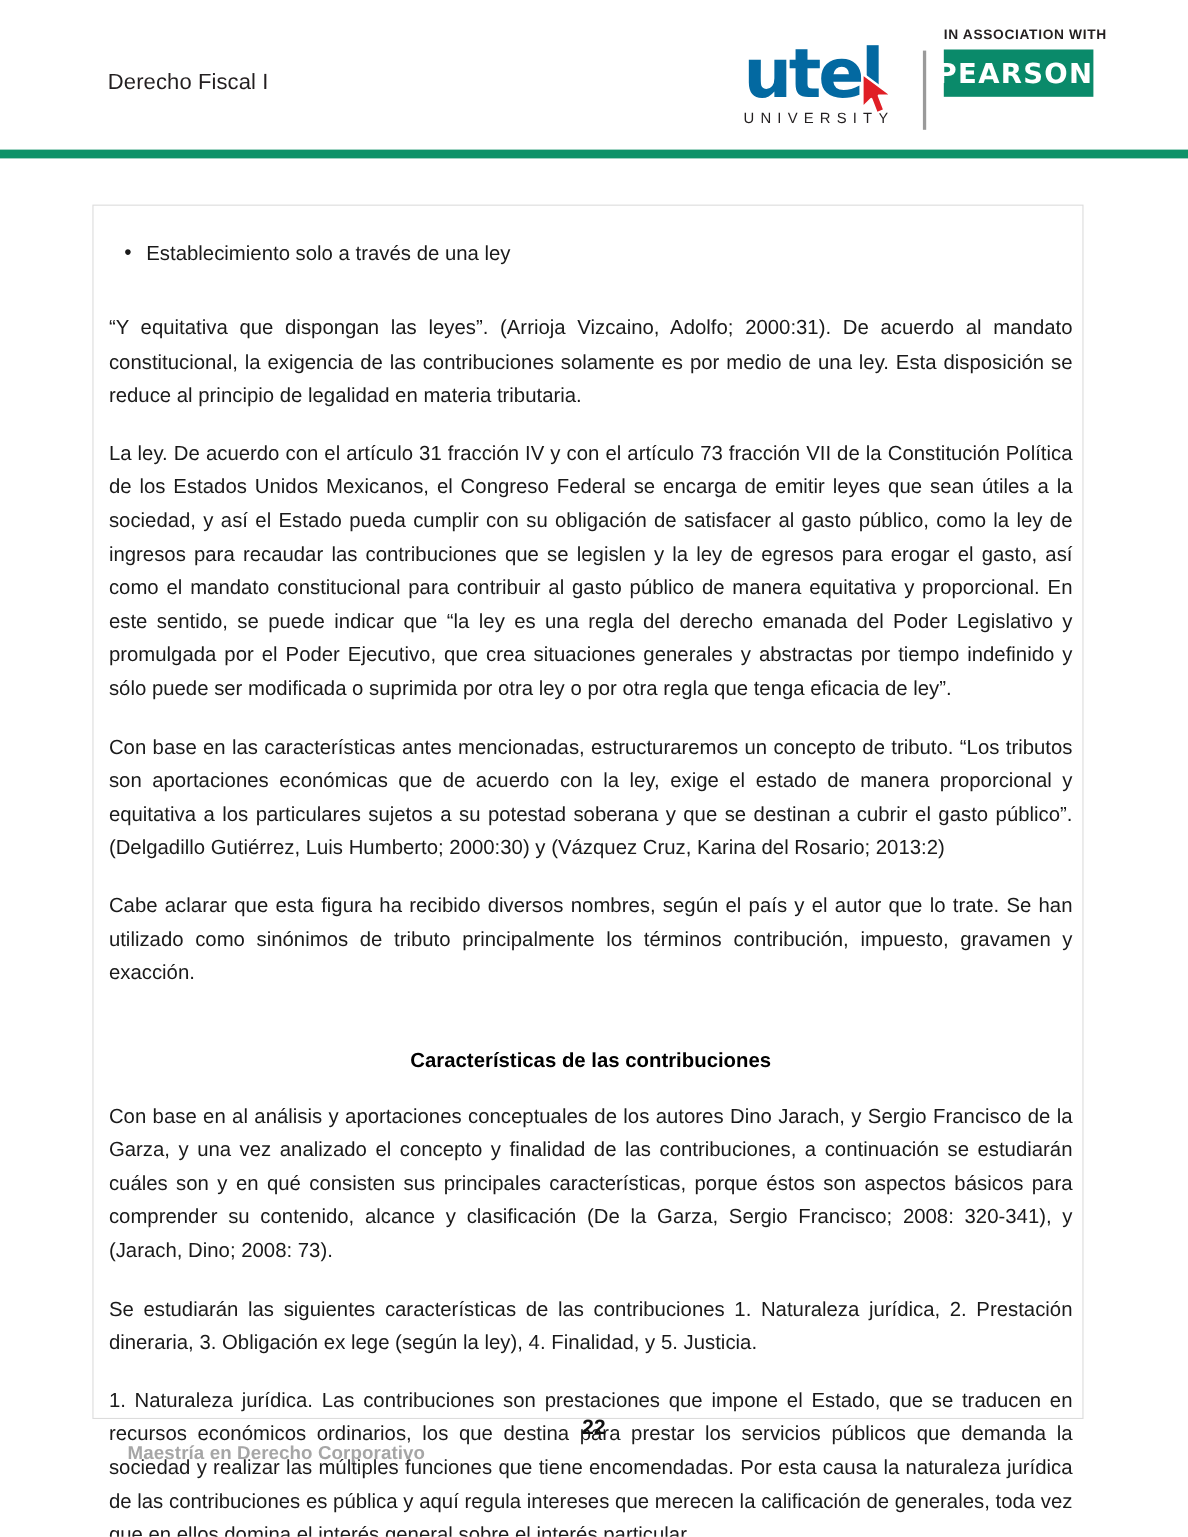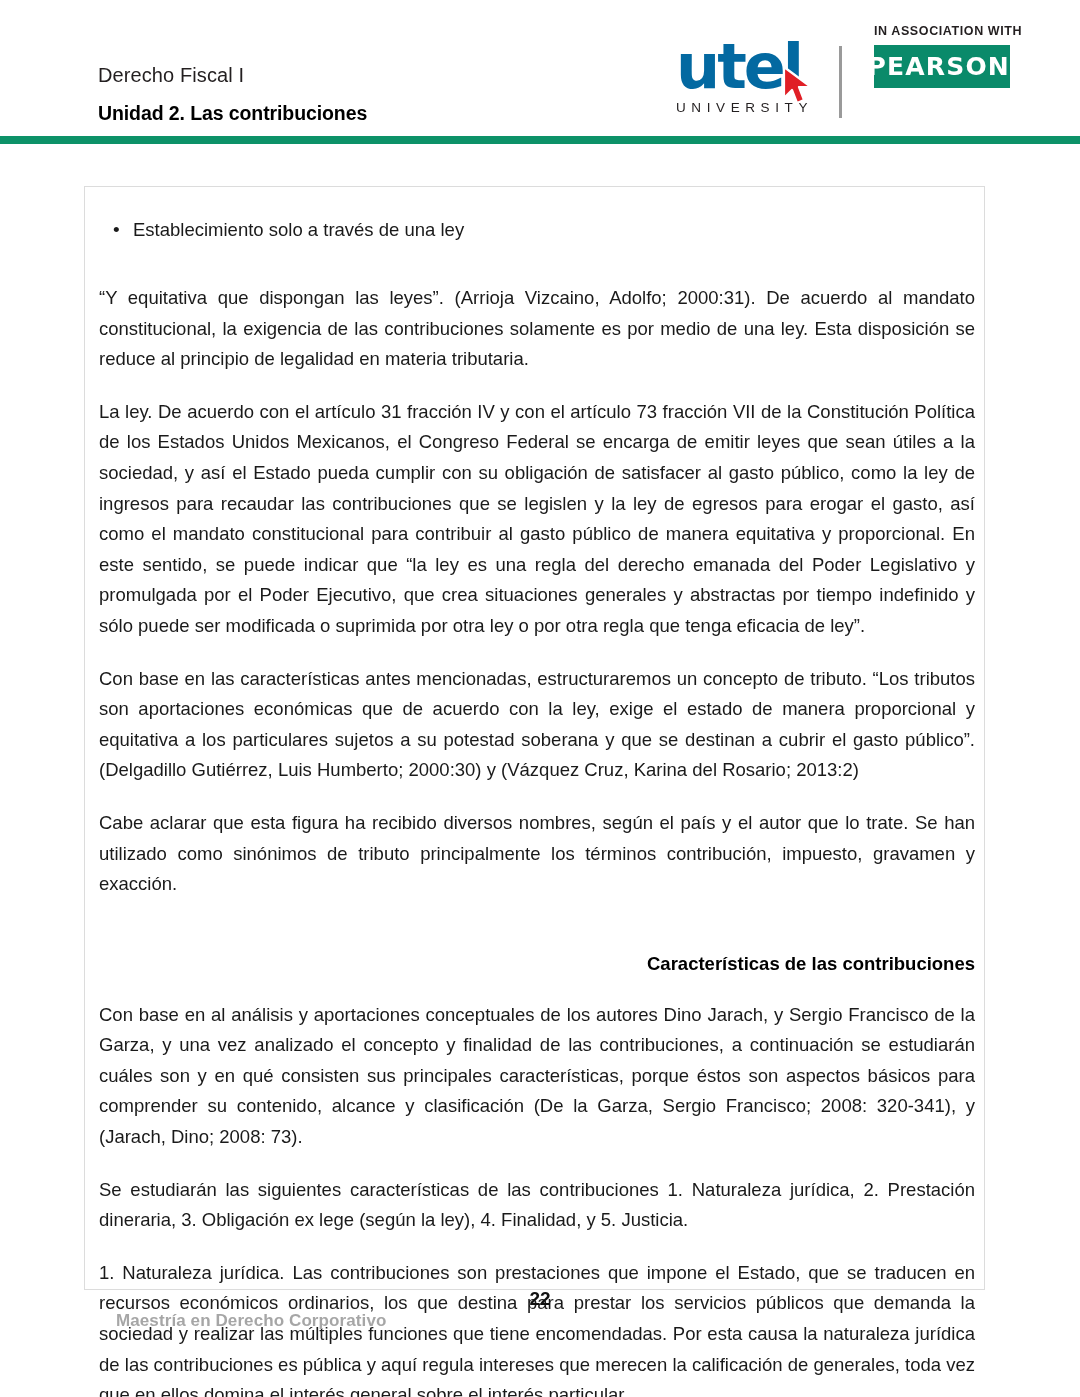--- a/index.html
+++ b/index.html
@@ -85,21 +85,21 @@
   .logo-divider {
     position: absolute;
     left: 163px;
     top: 22px;
     width: 3px;
     height: 72px;
     background: #9a9a9a;
   }
   .pearson-block {
     position: absolute;
-    left: 198px;
+    left: 182px;
     top: 0;
     width: 140px;
   }
   .assoc-text {
     font-size: 12.5px;
     letter-spacing: 0.6px;
     color: #231f20;
     font-weight: 600;
     white-space: nowrap;
     font-family: "Liberation Sans", sans-serif;
@@ -177,21 +177,21 @@
     hyphens: none;
   }
   p.body:first-of-type { margin-top: 38px; }
 
   h3.section-heading {
     font-size: 18.5px;
     font-weight: bold;
     line-height: 28px;
     margin: 50px 0 0 0;
     color: #000000;
-    text-align: right;
+    text-align: center;
   }
 
   
   .page-number {
     position: absolute;
     left: 0;
     top: 1288px;
     width: 1080px;
     text-align: center;
     font-size: 19px;
@@ -208,21 +208,20 @@
     letter-spacing: 0.1px;
   }
 </style>
 </head>
 <body>
 
 <div class="header">
 
   <div class="header-titles">
     <div class="course-title">Derecho Fiscal I</div>
-    <div class="unit-title">Unidad 2. Las contribuciones</div>
   </div>
 
   <div class="logo-lockup">
 
     <div class="utel-block">
       <div class="utel-word">utel</div>
       <div class="utel-cursor">
         <svg width="34" height="40" viewBox="0 0 34 40">
           <path d="M2 1 L2 32 L10 24 L15 37 L22 34 L17 21 L29 21 Z" fill="#e01f26" stroke="#ffffff" stroke-width="2.2" stroke-linejoin="round"></path>
         </svg>

